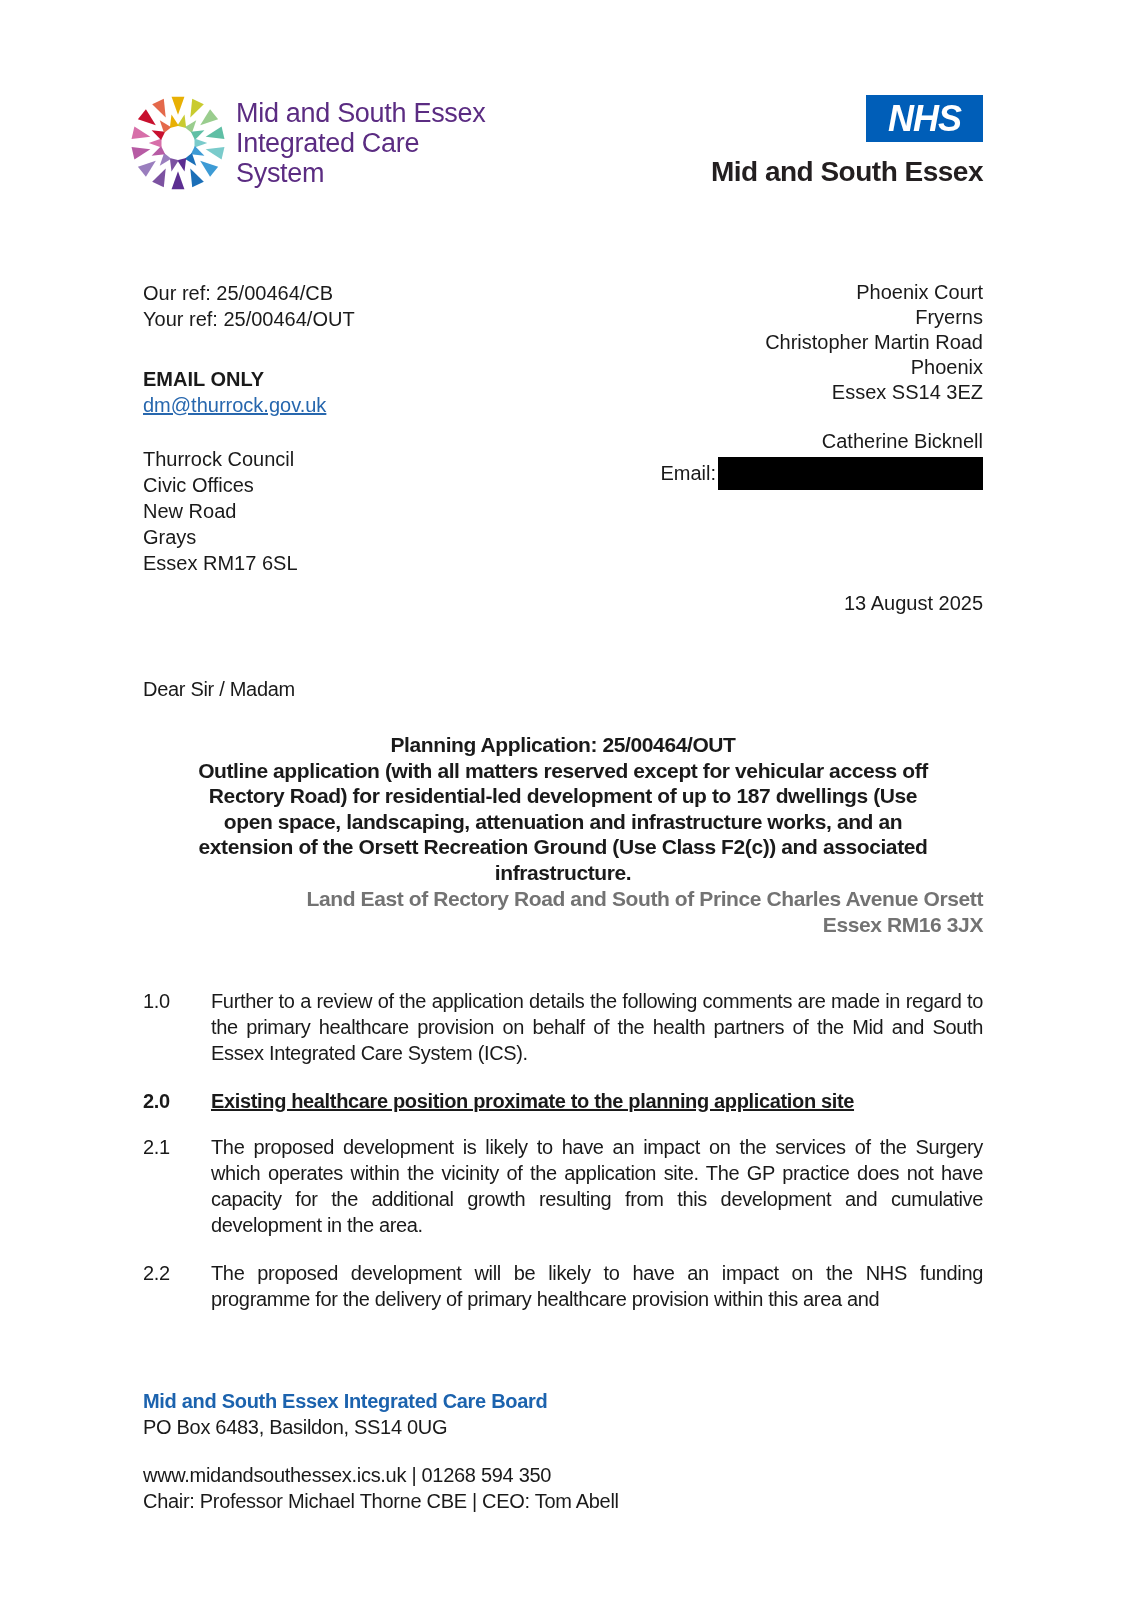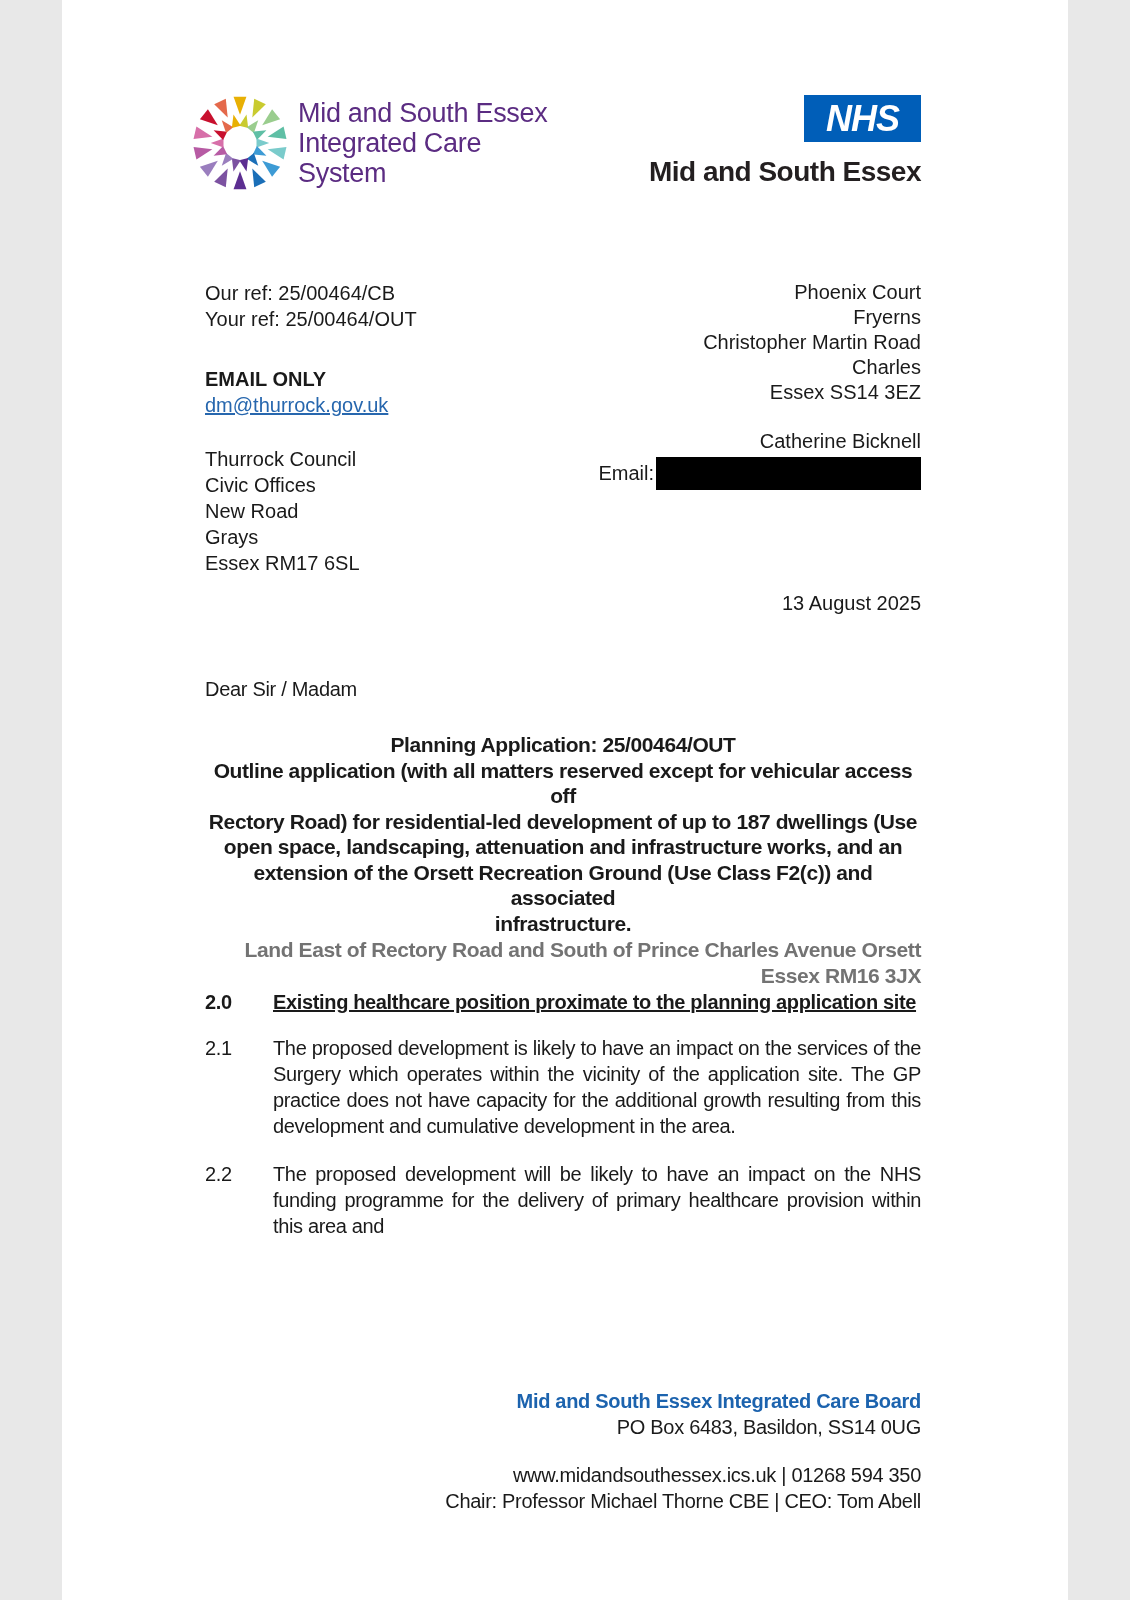--- a/index.html
+++ b/index.html
@@ -1,20 +1,20 @@
 <!DOCTYPE html>
 <html><head>
 <meta charset="utf-8">
 <style>
   * { margin: 0; padding: 0; box-sizing: border-box; }
   html, body { background: #e8e8e8; }
   body { font-family: "Liberation Sans", sans-serif; }
   .page {
     position: relative;
-    width: 1006px;
+    width: 1130px;
     height: 1600px;
     margin: 0 auto;
     background: #ffffff;
     color: #1a1a1a;
     overflow: hidden;
   }
   
   .header-row {
     position: absolute;
     top: 95px; left: 130px; right: 147px;
@@ -122,21 +122,20 @@
     text-decoration: underline;
     text-align: left;
   }
   
   .footer {
     position: absolute;
     top: 1388px; left: 143px; right: 147px;
     font-size: 20px;
     line-height: 26px;
     letter-spacing: -0.3px;
-    text-align: right;
   }
   .footer-org { font-weight: bold; }
   .footer-gap { height: 22px; }
 </style>
 </head>
 <body>
 
 <div class="page">
 
   <div class="header-row">
@@ -196,21 +195,21 @@
       <div>Thurrock Council</div>
       <div>Civic Offices</div>
       <div>New Road</div>
       <div>Grays</div>
       <div>Essex RM17 6SL</div>
     </div>
     <div class="lh-right">
       <div>Phoenix Court</div>
       <div>Fryerns</div>
       <div>Christopher Martin Road</div>
-      <div>Charles</div>
+      <div>Phoenix</div>
       <div>Essex SS14 3EZ</div>
       <div class="gap-sm"></div>
       <div>Catherine Bicknell</div>
       <div class="email-row">
         <span class="email-label">Email:</span>
         <span class="redaction-box" style="background: rgb(0, 0, 0);"></span>
       </div>
     </div>
   </div>
 
@@ -225,20 +224,24 @@
     <div>open space, landscaping, attenuation and infrastructure works, and an</div>
     <div>extension of the Orsett Recreation Ground (Use Class F2(c)) and associated</div>
     <div>infrastructure.</div>
     <div class="subject-site" style="color: rgb(115, 115, 115); text-align: right;">
       <div>Land East of Rectory Road and South of Prince Charles Avenue Orsett</div>
       <div>Essex RM16 3JX</div>
     </div>
   </div>
 
   <div class="paragraphs">
+    <div class="para-row">
+      <div class="para-num">1.0</div>
+      <div class="para-text">Further to a review of the application details the following comments are made in regard to the primary healthcare provision on behalf of the health partners of the Mid and South Essex Integrated Care System (ICS).</div>
+    </div>
     <div class="para-row heading">
       <div class="para-num">2.0</div>
       <div class="para-text">Existing healthcare position proximate to the planning application site</div>
     </div>
     <div class="para-row">
       <div class="para-num">2.1</div>
       <div class="para-text">The proposed development is likely to have an impact on the services of the Surgery which operates within the vicinity of the application site. The GP practice does not have capacity for the additional growth resulting from this development and cumulative development in the area.</div>
     </div>
     <div class="para-row">
       <div class="para-num">2.2</div>

